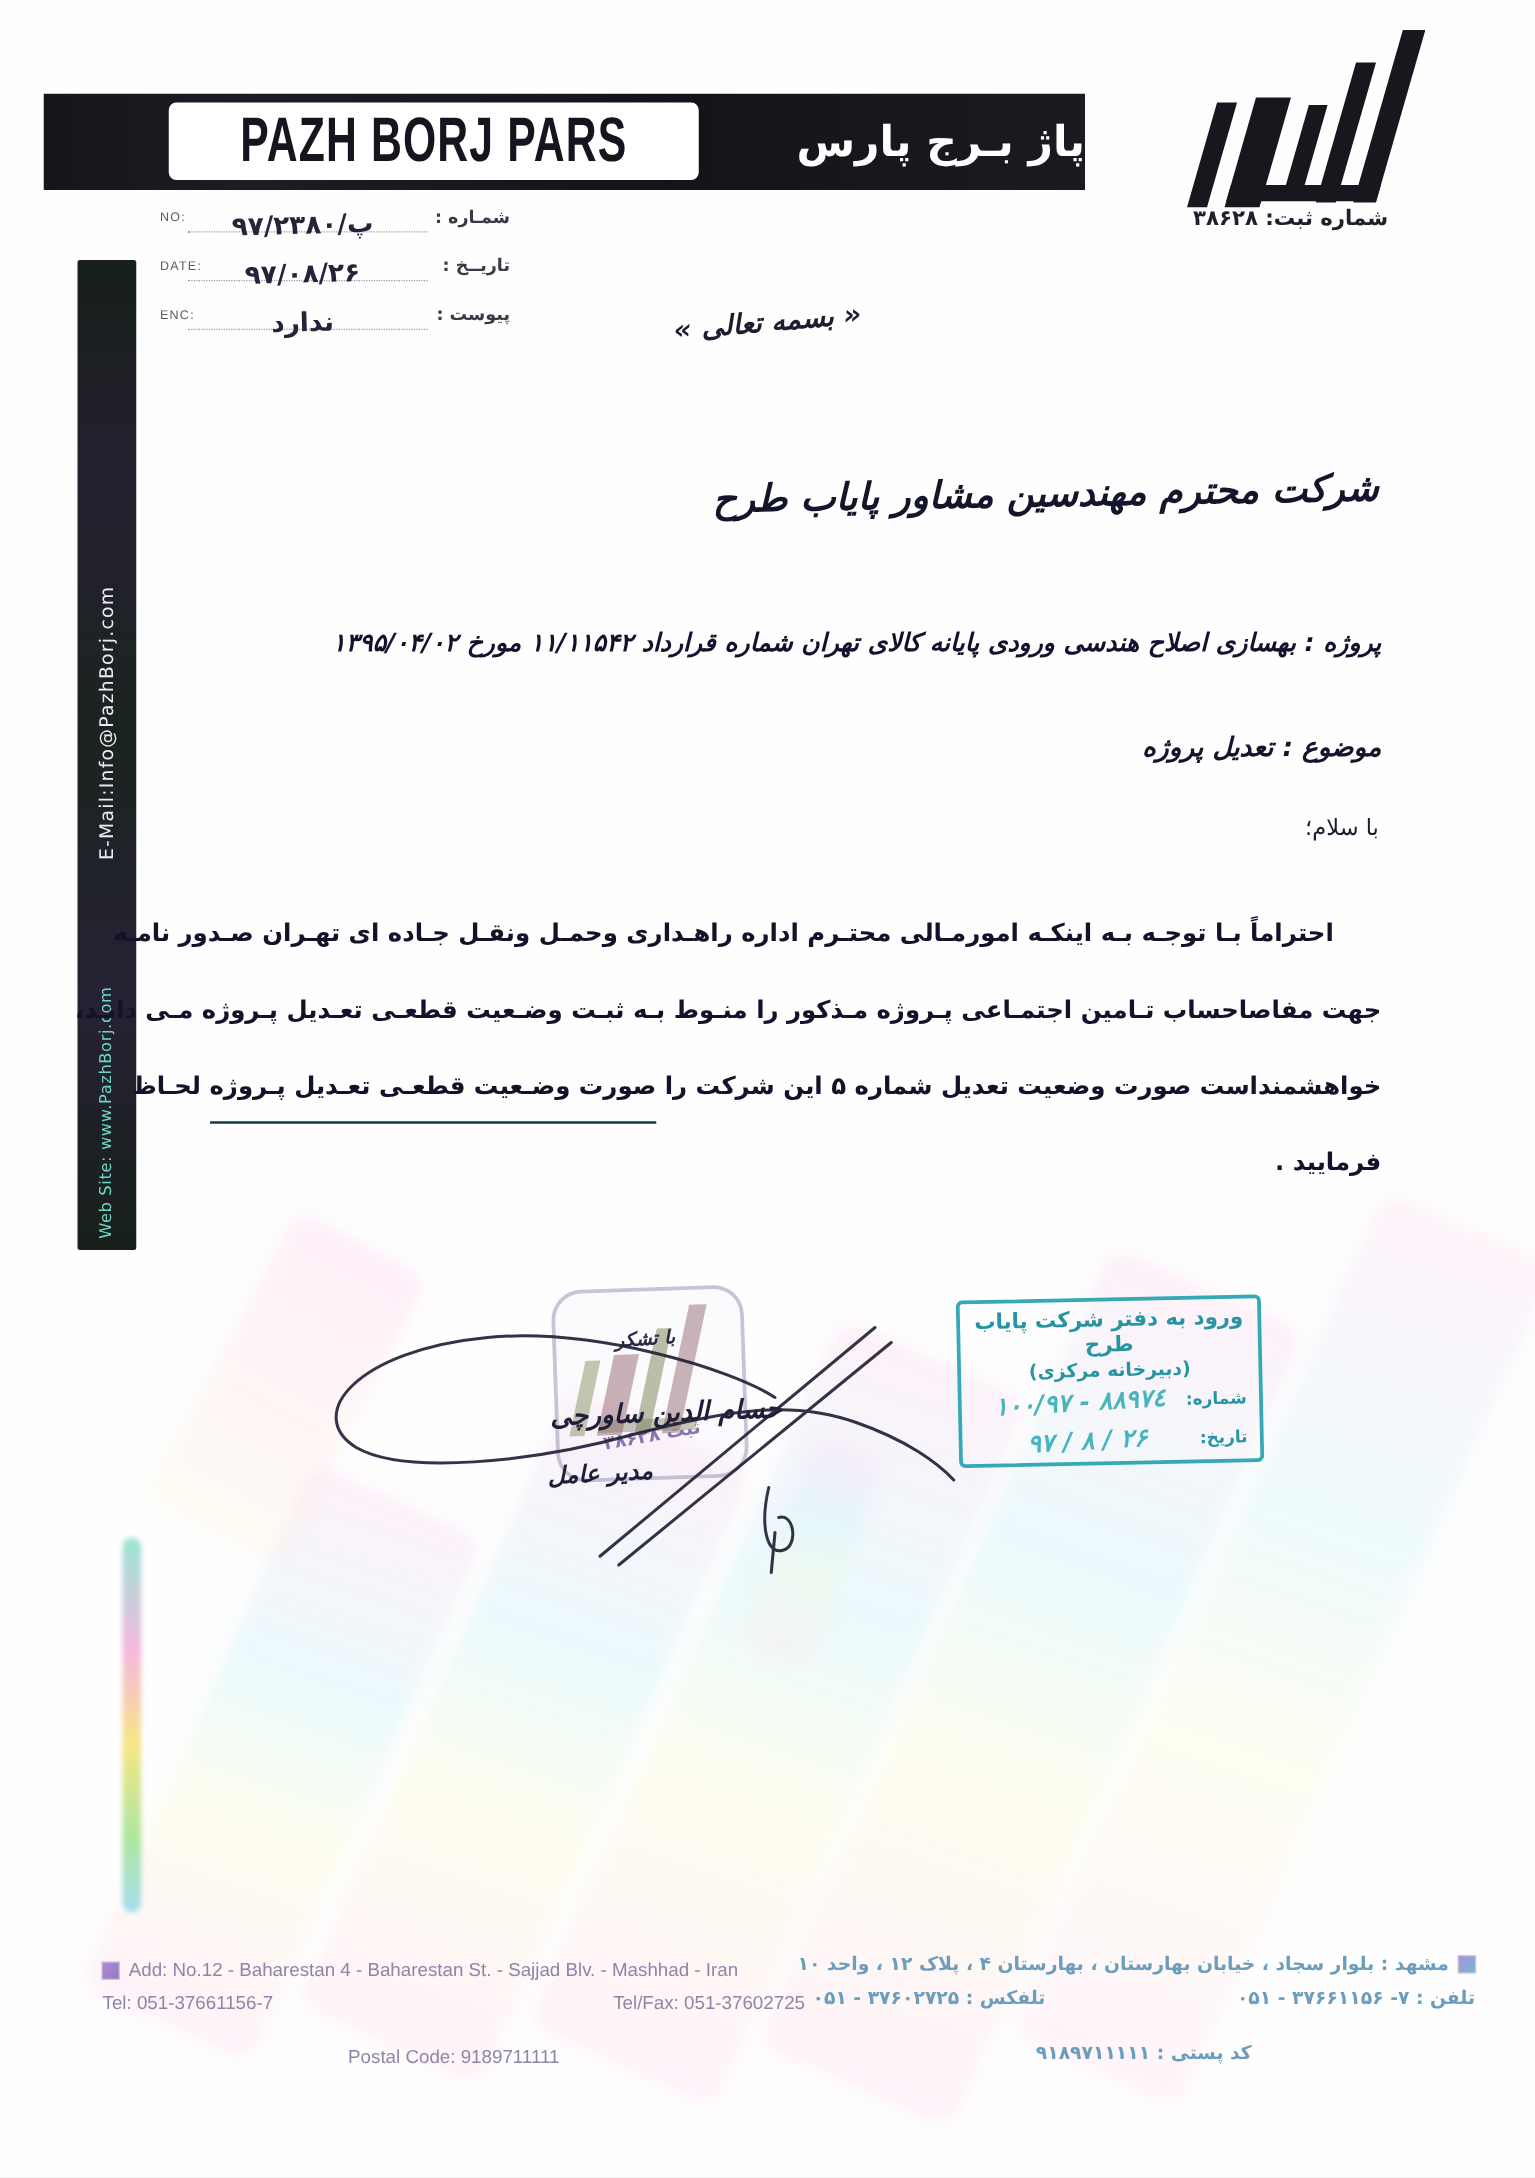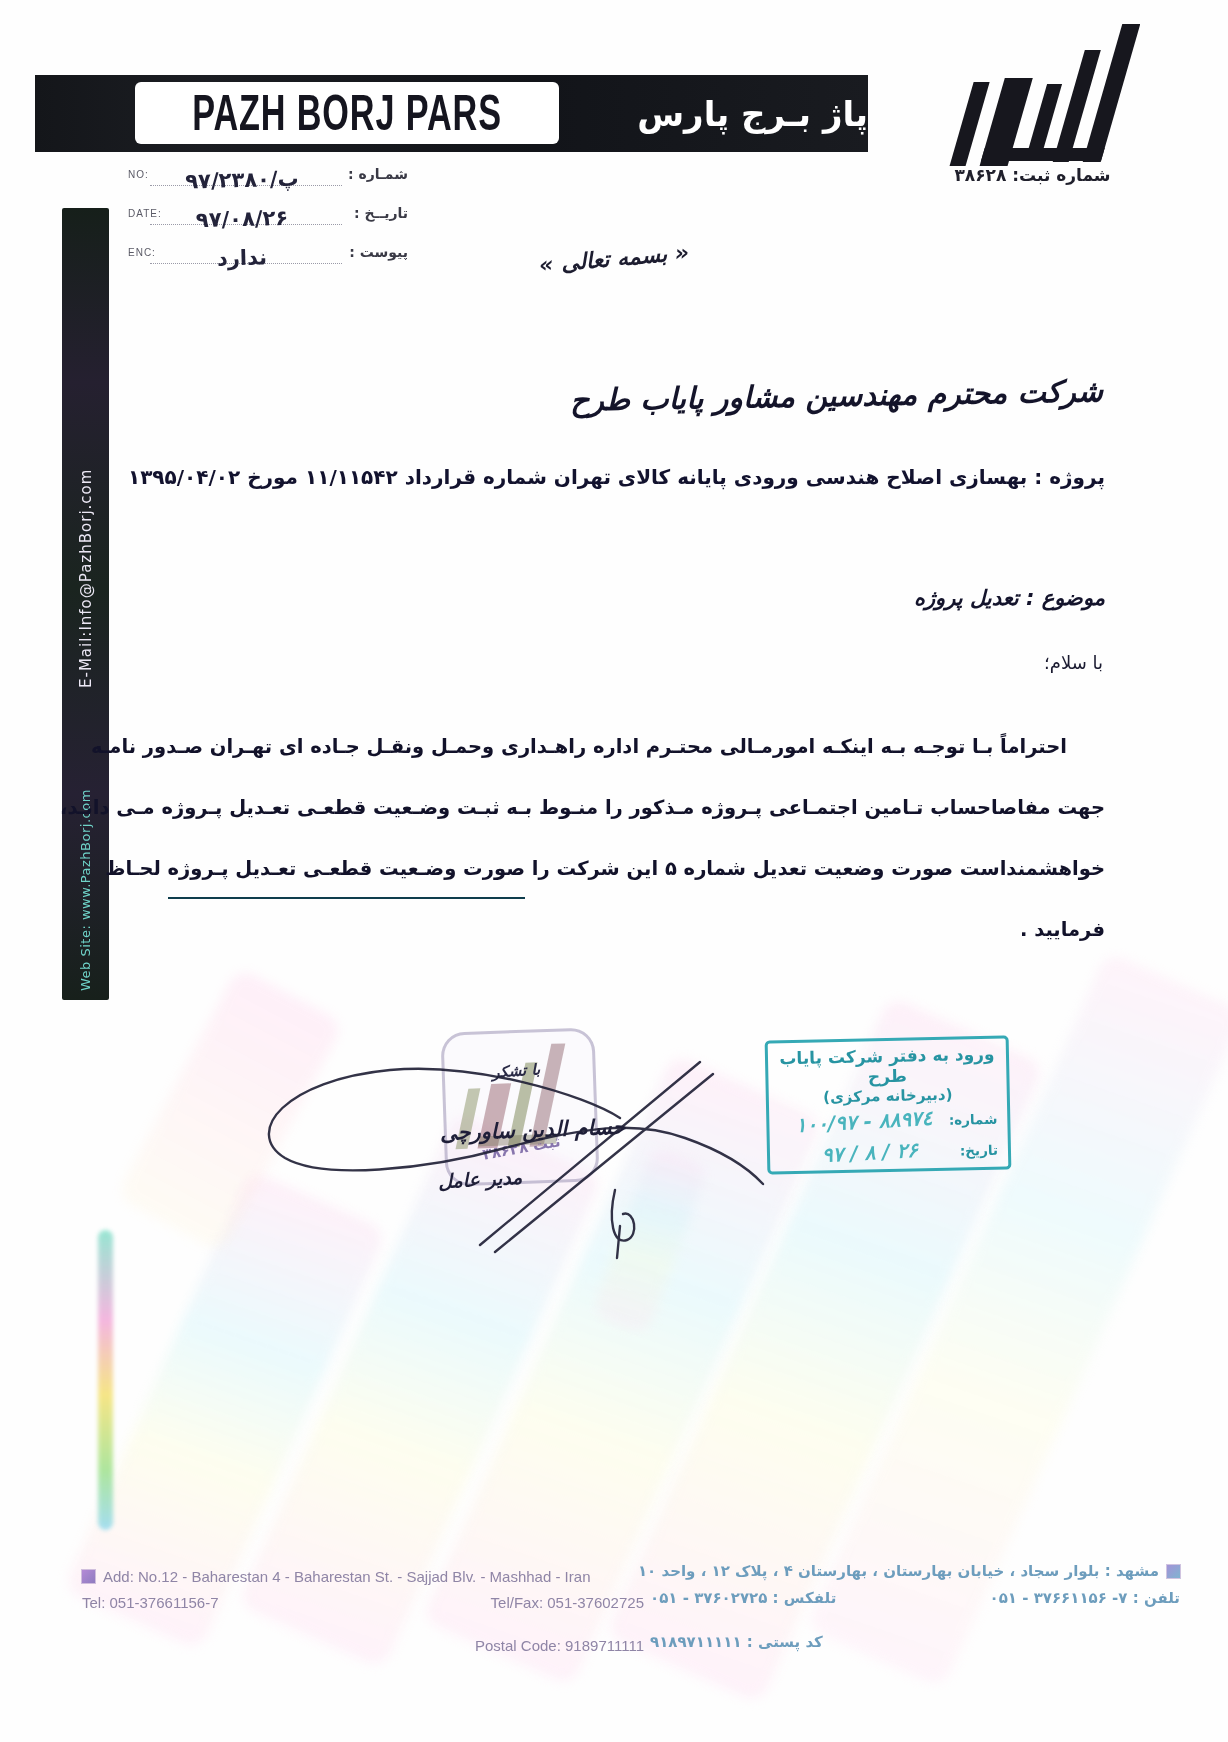--- a/index.html
+++ b/index.html
@@ -53,21 +53,21 @@
            background:linear-gradient(180deg,#161f1a,#252030 22%,#1a241f 48%,#262133 74%,#17201b);}
   .vtext{position:absolute;left:0;width:100%;display:flex;align-items:center;justify-content:center;
          writing-mode:vertical-rl;transform:rotate(180deg);white-space:nowrap;}
   .vtext.email{top:180px;height:380px;color:#ece8f5;font-size:15px;letter-spacing:1px;}
   .vtext.web{top:565px;height:235px;color:#6fd3c8;font-size:13px;letter-spacing:.5px;}
 
   
   .rtl{direction:rtl;}
   .addressee{right:125px;top:378px;font-size:30px;font-weight:bold;font-style:italic;color:#14142a;
              transform:rotate(-1deg);white-space:nowrap;}
-  .project{right:123px;top:465px;font-size:20px;font-weight:bold;color:#12122e;
+  .project{right:123px;top:502px;font-size:20px;font-weight:bold;font-style:italic;color:#12122e;
            white-space:nowrap;}
   .subject{right:123px;top:586px;font-size:21px;font-weight:bold;font-style:italic;color:#14142c;}
   .salutation{right:125px;top:652px;font-size:18px;font-weight:normal;color:#1a1a30;}
   .body{left:148px;right:123px;top:716px;font-size:19.5px;font-weight:600;color:#12122a;}
   .bline{line-height:61px;text-align:justify;text-align-last:justify;white-space:nowrap;}
   .bline.first{padding-right:38px;}
   .bline.last{text-align:right;text-align-last:right;}
   .uline{border-bottom:2.5px solid #0e3d4c;padding-bottom:17px;}
 
   
@@ -91,21 +91,21 @@
   .erow .lbl{font-size:13.5px;font-weight:bold;}
   .erow .hval{flex:1;text-align:center;font-size:20px;font-weight:bold;font-style:italic;
               color:#49b4bd;transform:rotate(-2deg);white-space:nowrap;}
 
   
   .f-en{left:82px;top:1568px;width:562px;color:#8f85a6;font-size:15px;
         font-family:"Liberation Sans",sans-serif;}
   .f-fa{left:650px;top:1562px;width:530px;direction:rtl;color:#6d9dbd;font-size:15px;font-weight:bold;}
   .frow{display:flex;align-items:center;gap:8px;margin-bottom:9px;white-space:nowrap;}
   .frow.spread{justify-content:space-between;}
-  .frow.center{justify-content:flex-end;margin-top:26px;}
+  .frow.center{justify-content:center;margin-top:26px;}
   .bullet{width:13px;height:13px;flex:0 0 13px;
           background:linear-gradient(135deg,#b48ad6,#8f7cc0);outline:1px solid rgba(140,110,180,.4);}
   .f-fa .bullet{background:linear-gradient(135deg,#a393d8,#7fb4d0);}
 
   svg{display:block;}
 </style>
 </head>
 <body>
 
 <div class="page">

